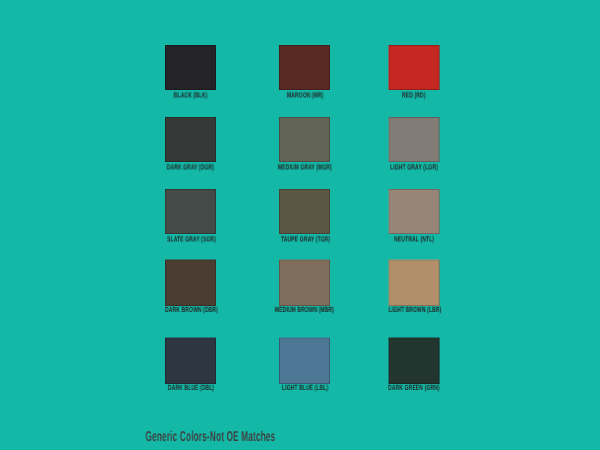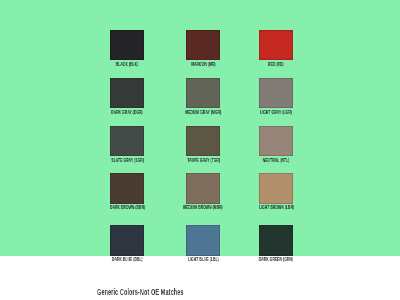--- a/index.html
+++ b/index.html
@@ -11,22 +11,22 @@
     background: #ffffff;
     overflow: hidden;
   }
   body {
     font-family: "Liberation Sans", sans-serif;
     -webkit-font-smoothing: antialiased;
   }
   #page {
     position: relative;
     width: 400px;
-    height: 256px;
-    background: #86efac;
+    height: 300px;
+    background: #14b8a6;
   }
   .swatch-grid {
     position: absolute;
     left: 110px;
     top: 29.5px;
     width: 183px;
     height: 227px;
   }
   .swatch-cell {
     position: absolute;

